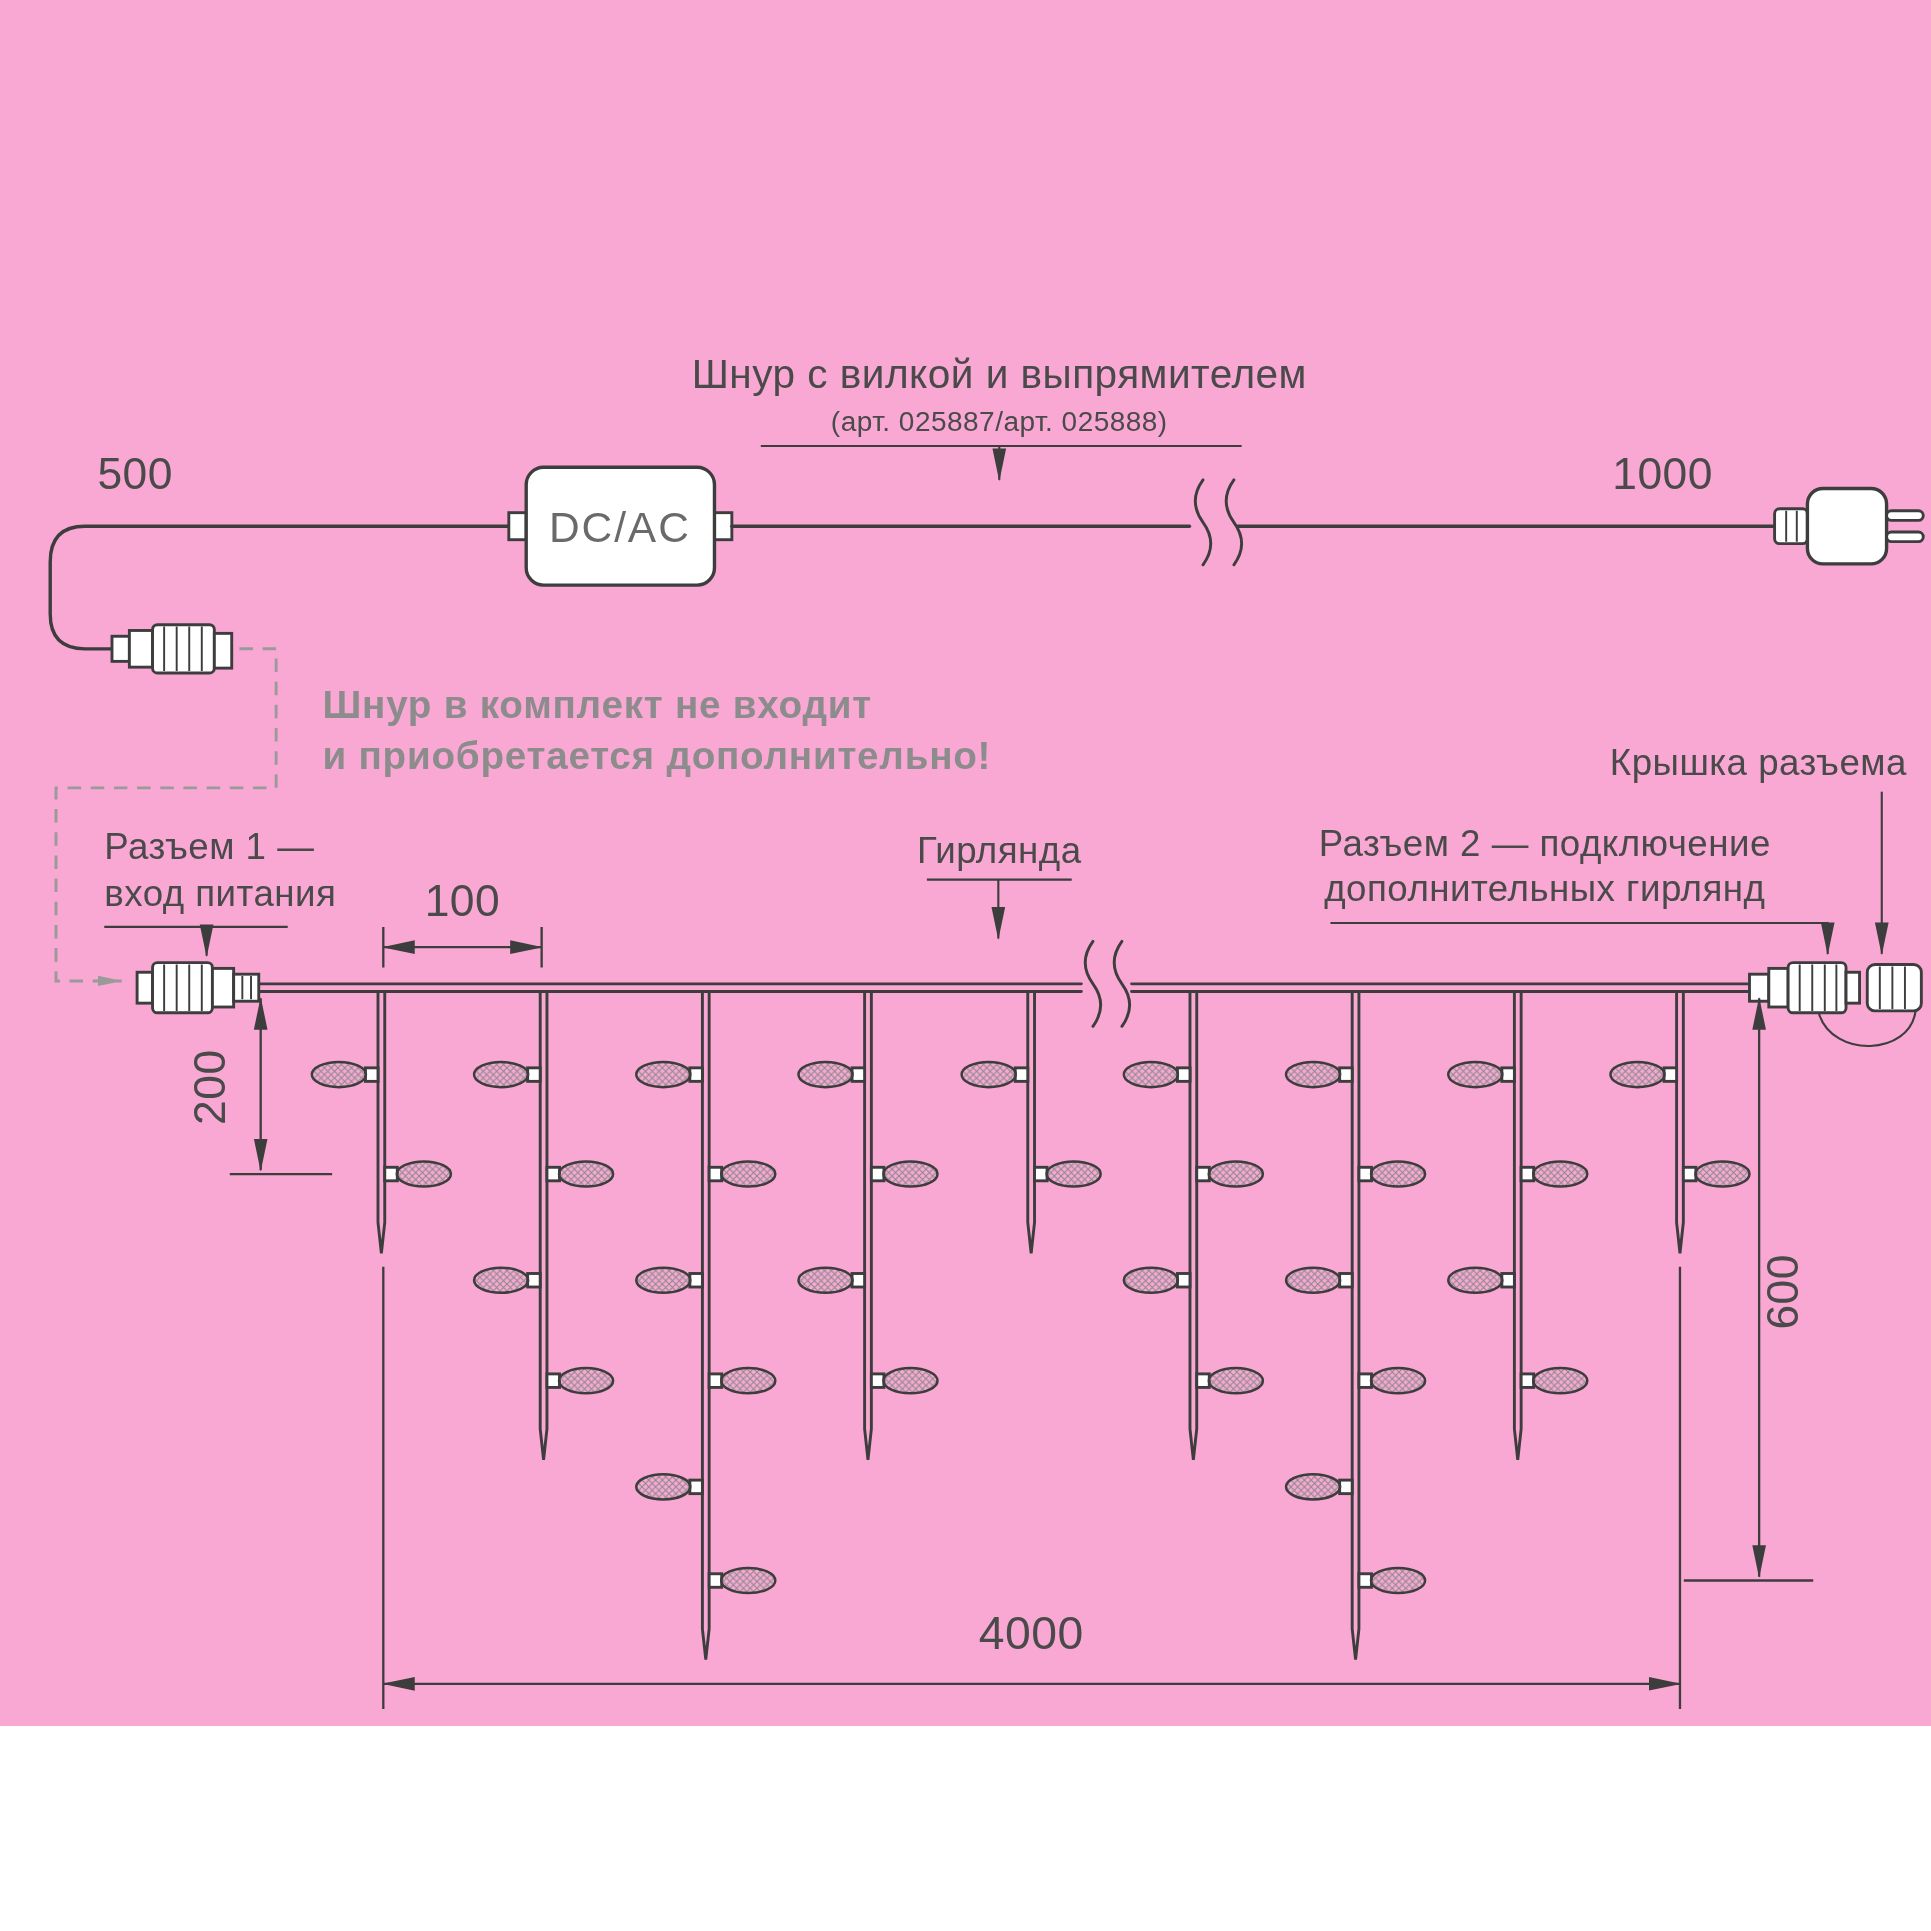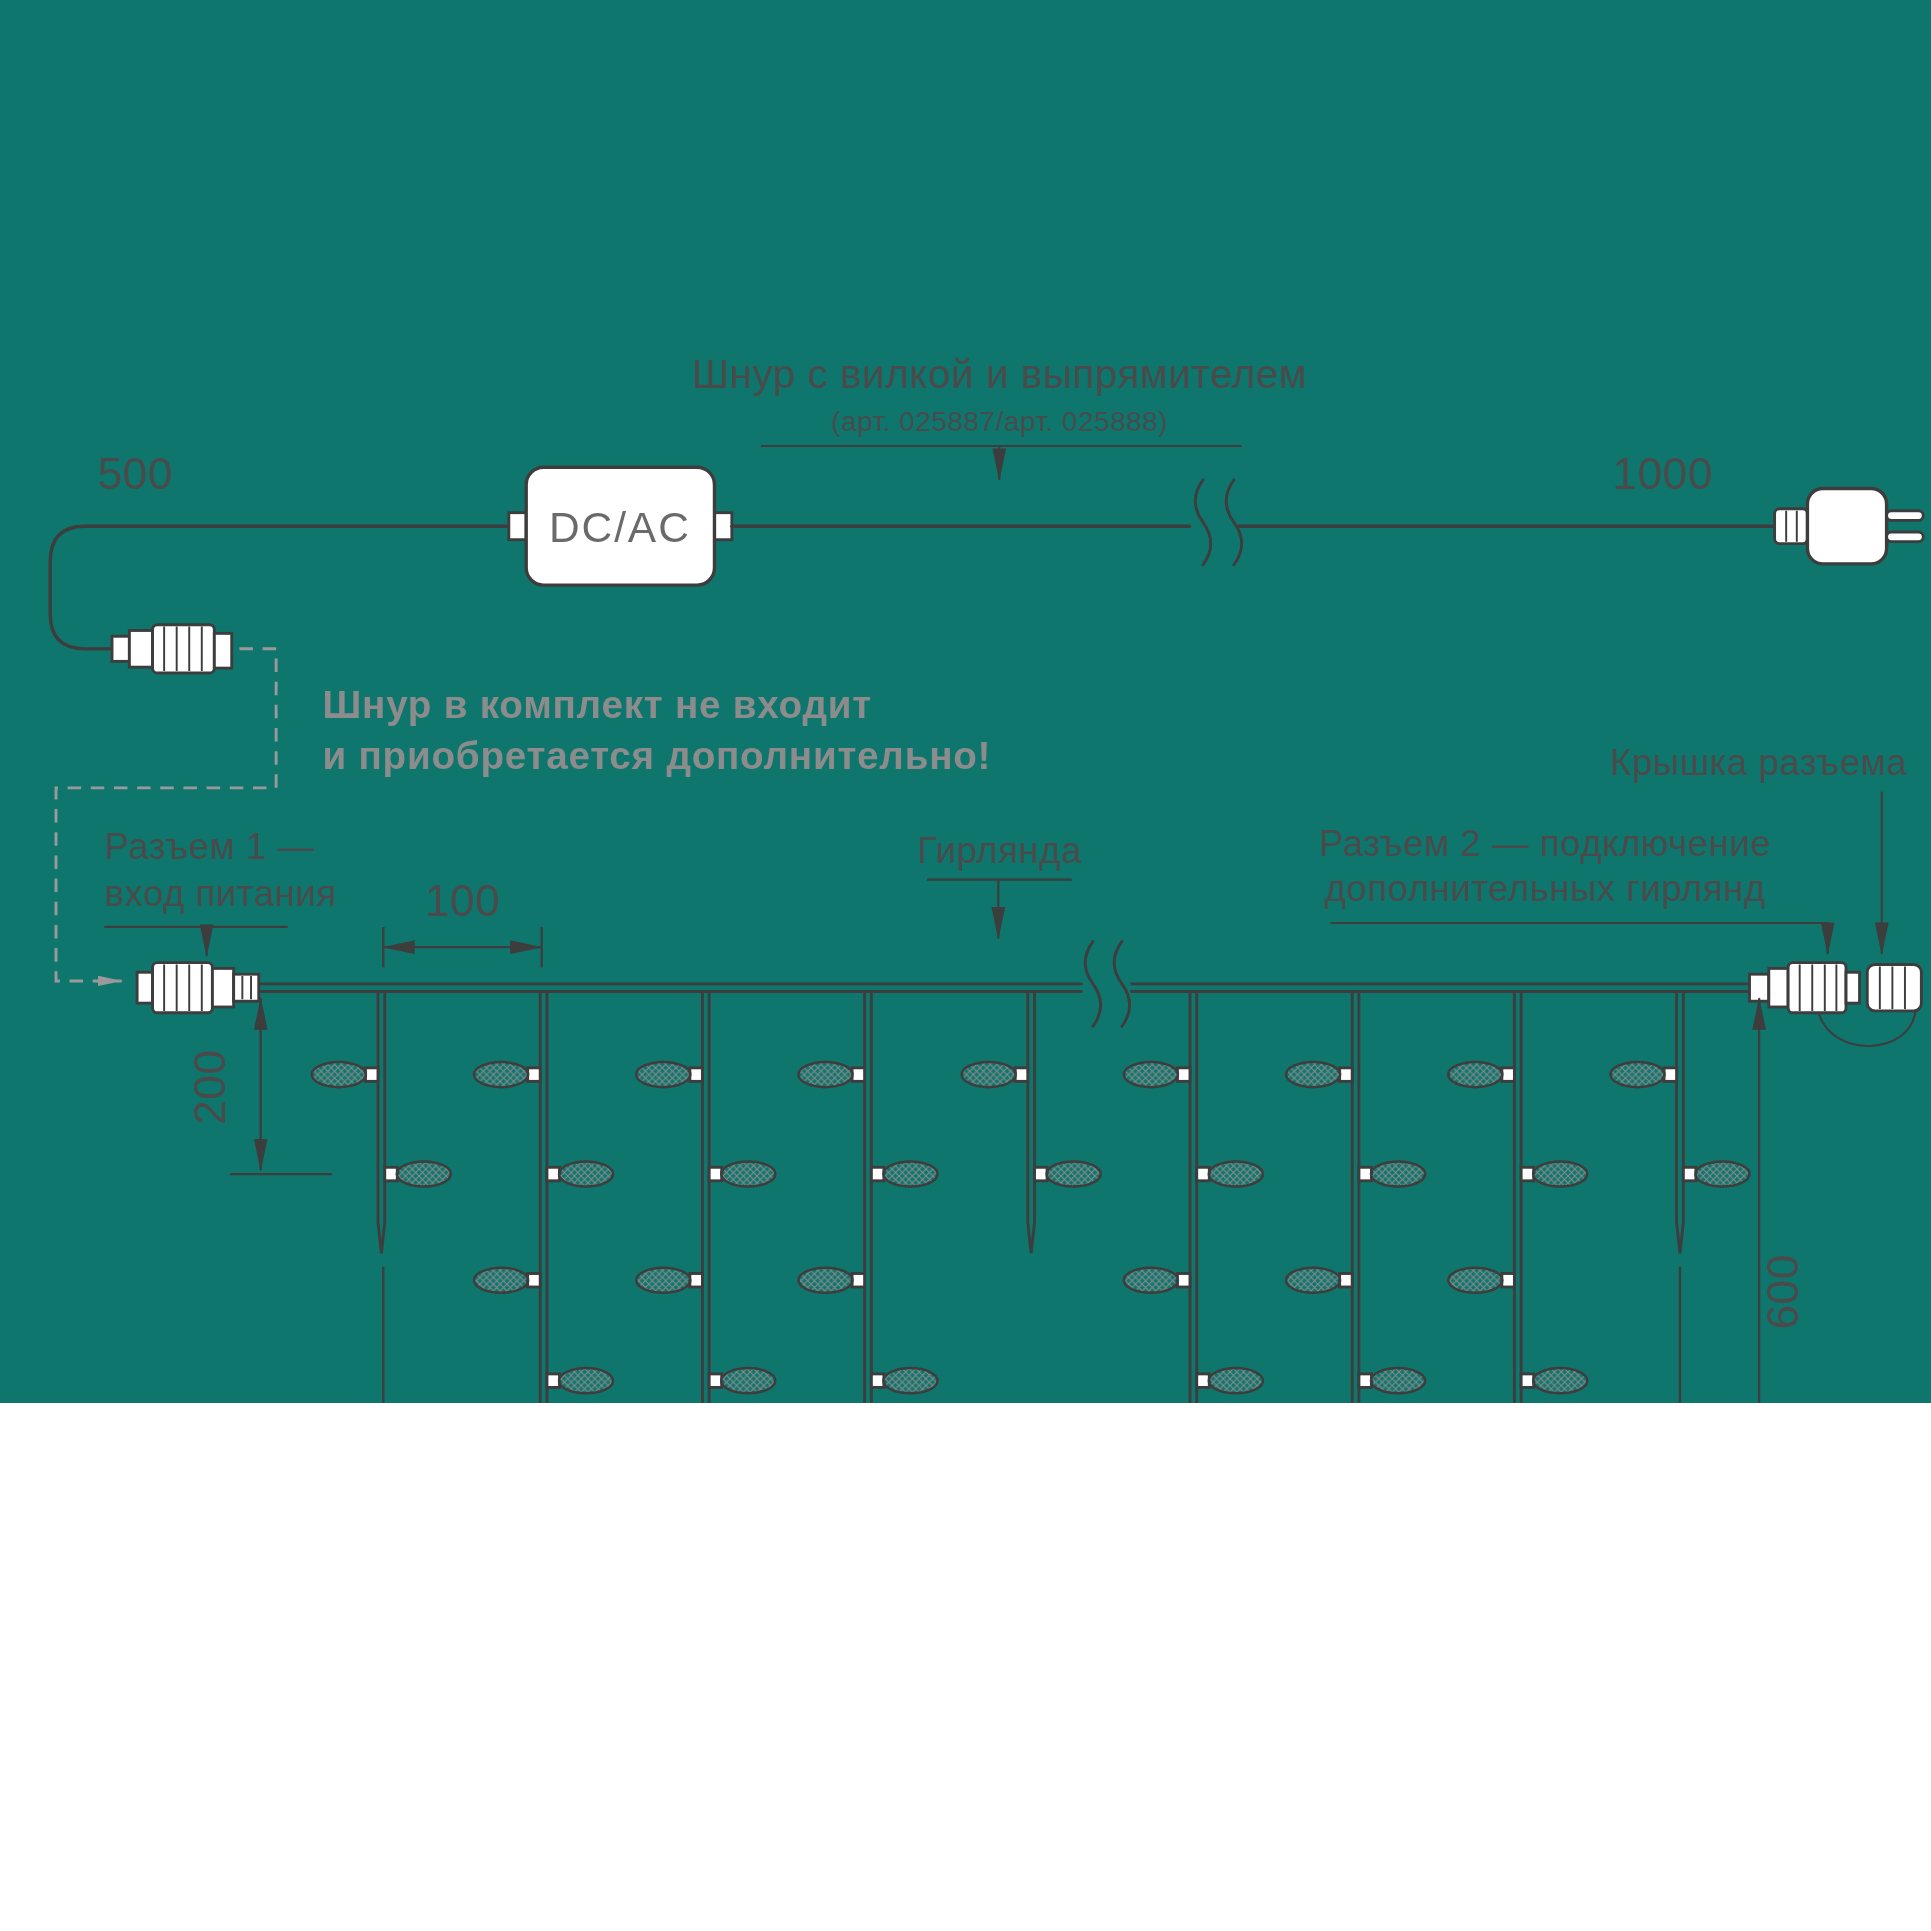--- a/index.html
+++ b/index.html
@@ -1,16 +1,16 @@
 <!DOCTYPE html>
 <html><head>
 <meta charset="utf-8">
 <style>
   html,body{margin:0;padding:0;background:#ffffff;}
-  .canvas{width:1931px;height:1403px;position:relative;background:#0f766e;overflow:hidden;}
+  .canvas{width:1931px;height:1726px;position:relative;background:#f9a8d4;overflow:hidden;}
   svg{display:block;}
   text{font-family:"Liberation Sans", sans-serif;fill:#4a4a4a;letter-spacing:.5px;}
   .t-title{font-size:42px;}
   .t-sub{font-size:29px;}
   .t-lbl{font-size:38px;}
   .t-dim{font-size:46px;}
   .t-dim-big{font-size:48px;}
   .t-dcac{font-size:44px;fill:#6a6a6a;letter-spacing:2px;}
   .t-note{font-size:40px;font-weight:bold;fill:#8c8c8c;letter-spacing:.8px;}
   .s-cable{stroke:#3d3d3d;stroke-width:3.5;fill:none;stroke-linecap:round;}

